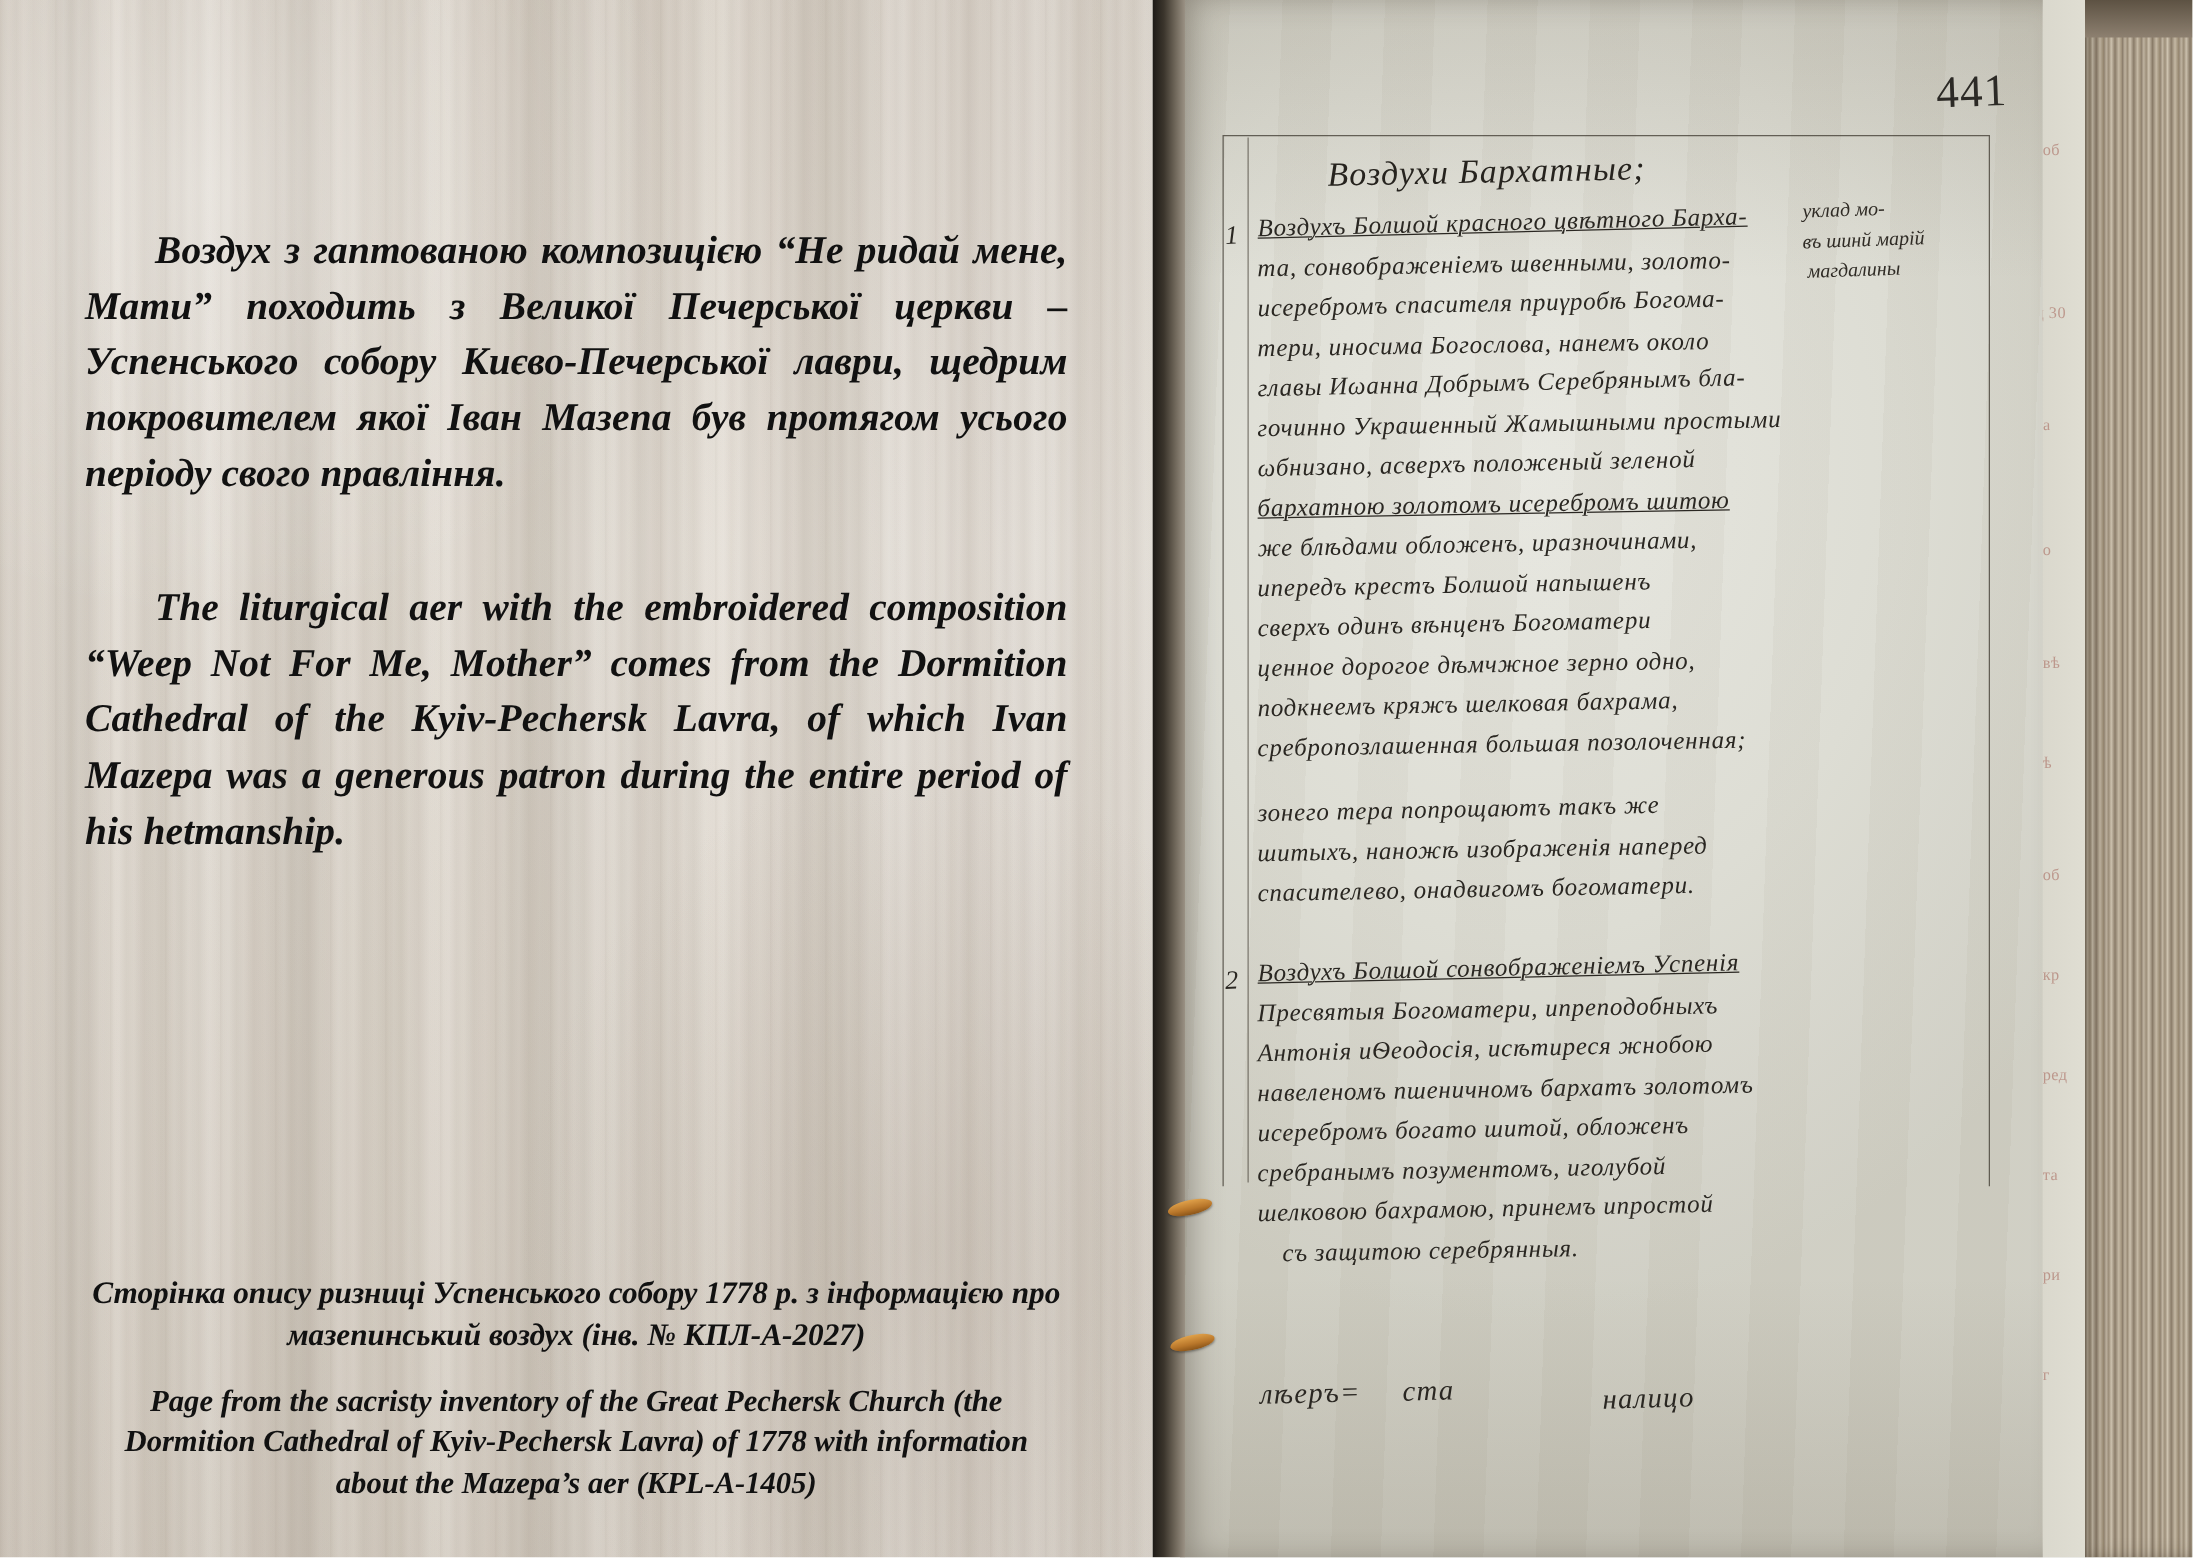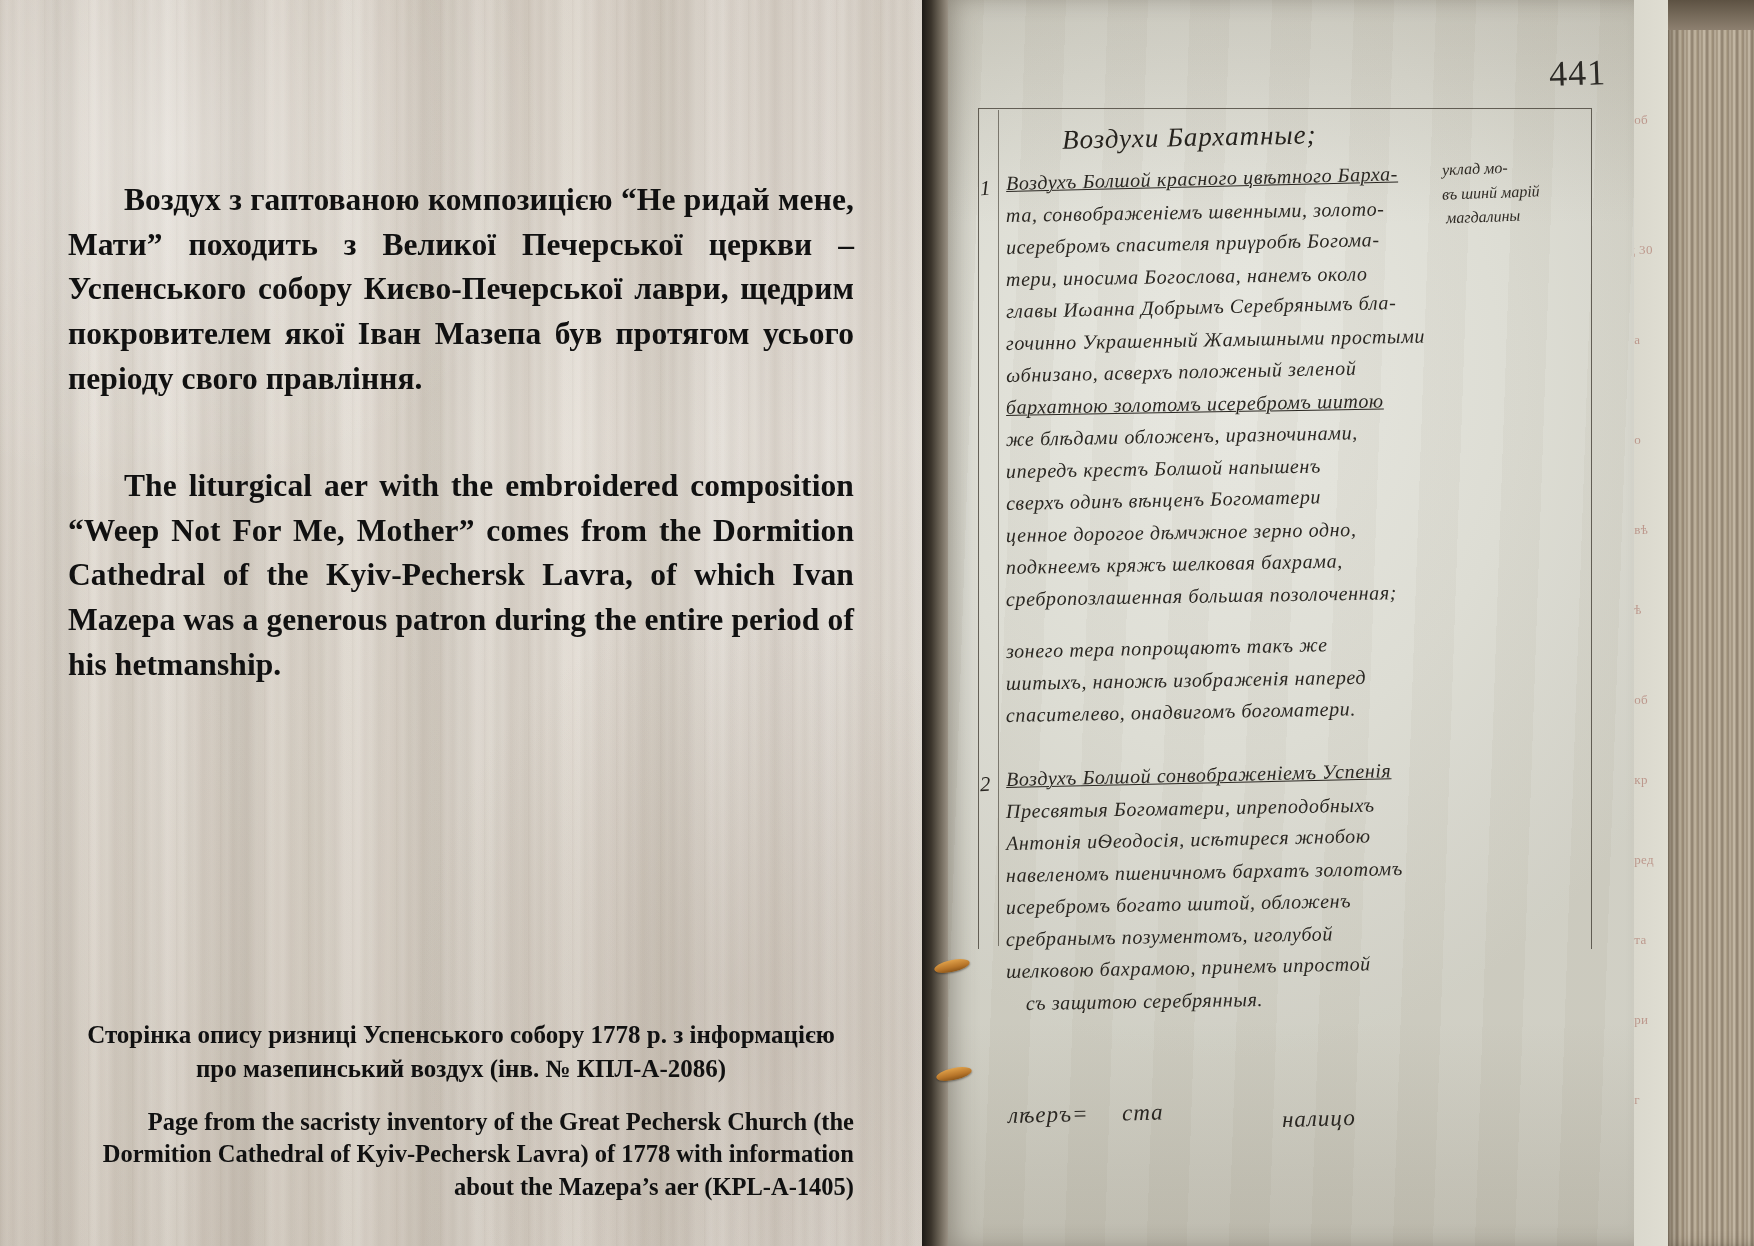--- a/index.html
+++ b/index.html
@@ -64,20 +64,21 @@
       radial-gradient(ellipse 50% 45% at 80% 80%, rgba(150,135,118,0.20), rgba(150,135,118,0) 70%),
       linear-gradient(180deg, rgba(160,145,128,0.10) 0%, rgba(255,255,255,0.05) 35%, rgba(150,136,120,0.14) 100%);
     pointer-events: none;
   }
   .left-content {
     position: relative;
     z-index: 3;
     padding: 0 68px;
     height: 100%;
     box-sizing: border-box;
+    font-style: italic;
   }
 
   .para {
     color: #111111;
     font-size: 31.5px;
     line-height: 1.42;
     text-align: justify;
     text-indent: 56px;
     margin: 0;
     letter-spacing: 0.1px;
@@ -107,21 +108,20 @@
     top: 1018px;
     font-size: 25px;
     line-height: 1.34;
     font-weight: 700;
   }
   .caption-en {
     top: 1106px;
     font-size: 24.5px;
     line-height: 1.32;
     font-weight: 700;
-    text-align: right;
   }
 
   
   .right-panel {
     position: relative;
     width: 832px;
     height: 1246px;
     flex: 0 0 832px;
     background: #b9b6ac;
     overflow: hidden;
@@ -300,21 +300,21 @@
 
 <div class="slide">
 
   <div class="left-panel">
     <div class="left-content">
 
       <p class="para para-uk">Воздух з гаптованою композицією “Не ридай мене, Мати” походить з Великої Печерської церкви – Успенського собору Києво-Печерської лаври, щедрим покровителем якої Іван Мазепа був протягом усього періоду свого правління.</p>
 
       <p class="para para-en">The liturgical aer with the embroidered composition “Weep Not For Me, Mother” comes from the Dormition Cathedral of the Kyiv-Pechersk Lavra, of which Ivan Mazepa was a generous patron during the entire period of his hetmanship.</p>
 
-      <div class="caption caption-uk">Сторінка опису ризниці Успенського собору 1778 р. з інформацією про мазепинський воздух (інв. № КПЛ-А-2086)</div>
+      <div class="caption caption-uk">Сторінка опису ризниці Успенського собору 1778 р. з інформацією про мазепинський воздух (інв. № КПЛ-А-2027)</div>
 
       <div class="caption caption-en">Page from the sacristy inventory of the Great Pechersk Church (the Dormition Cathedral of Kyiv-Pechersk Lavra) of 1778 with information about the Mazepa’s aer (KPL-A-1405)</div>
     </div>
   </div>
 
   <div class="right-panel">
 
     <div class="under-page"></div>
     <div class="under-print" style="left:706px; top:110px;">соб</div>
     <div class="under-print" style="left:706px; top:240px;">ц 30</div>

